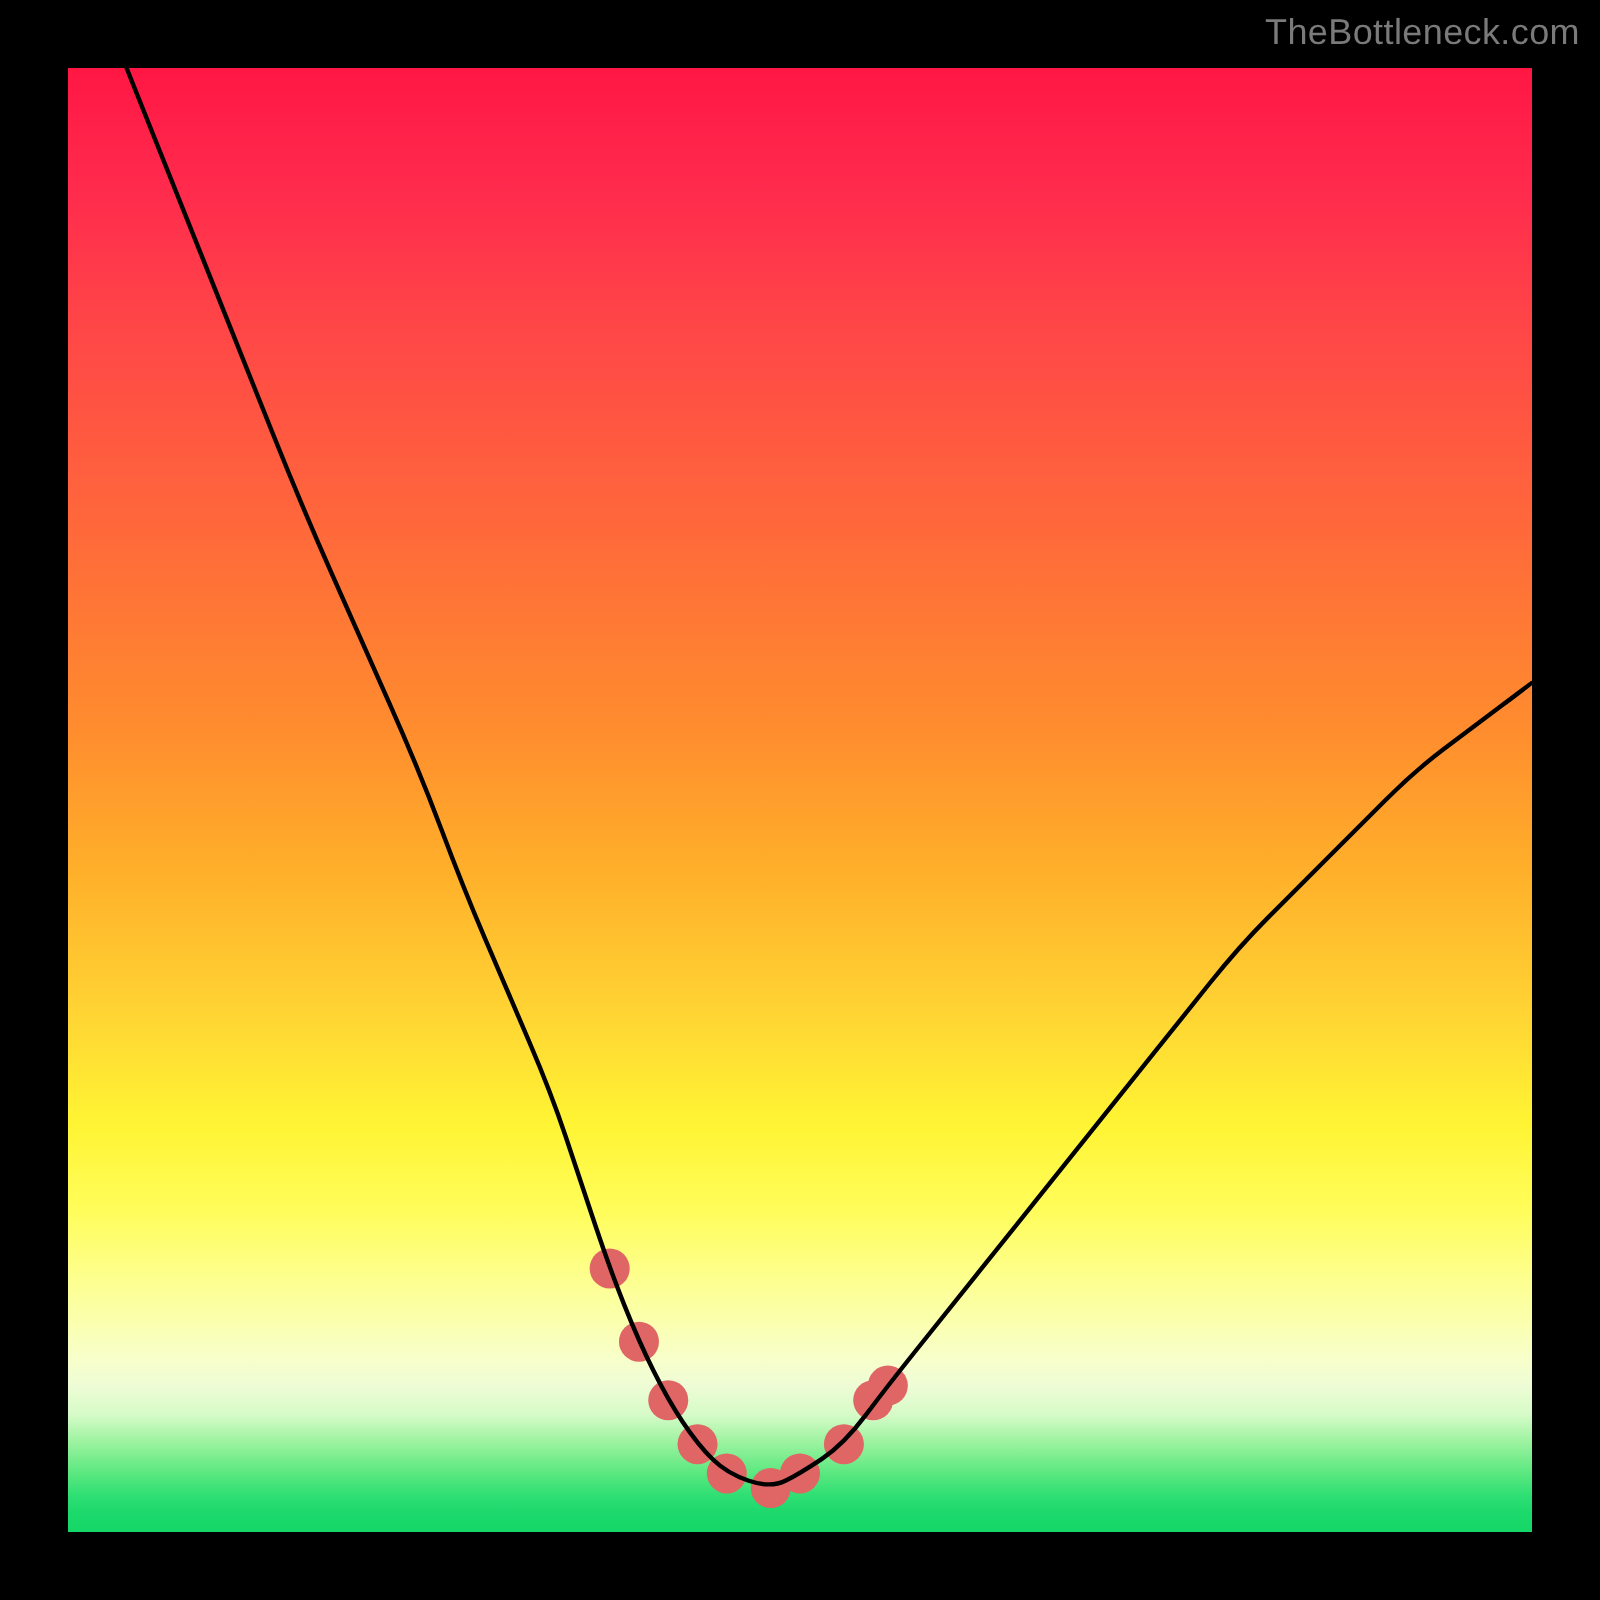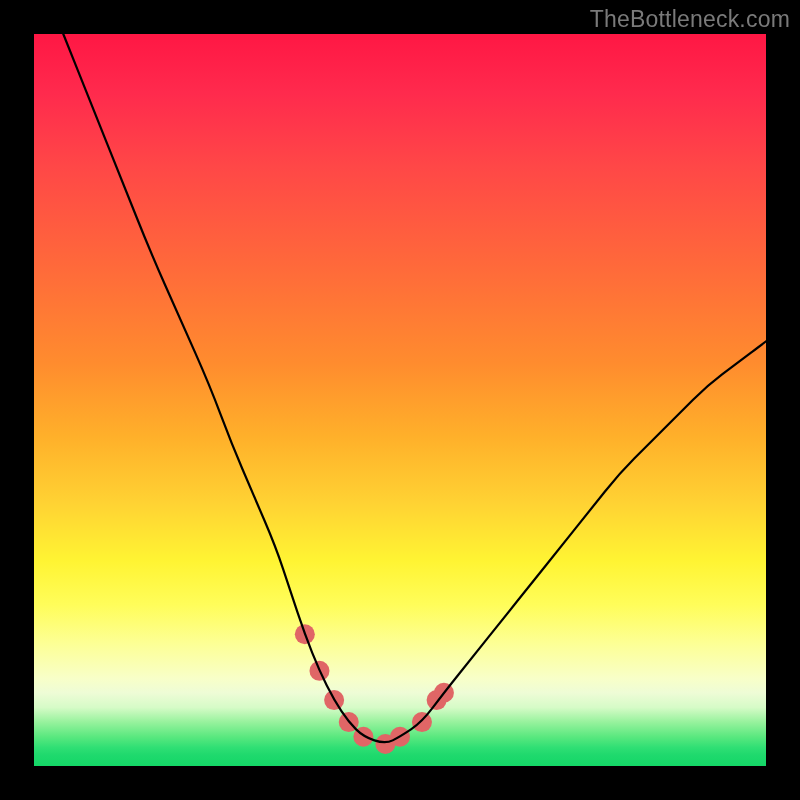--- a/index.html
+++ b/index.html
@@ -46,21 +46,21 @@
       #2fdf74 97.5%,
       #1fd96d 98.5%,
       #14d767 100%
     );
   }
   .watermark {
     position: absolute;
     top: 6px;
     right: 10px;
     color: #7a7a7a;
-    font-size: 23px;
+    font-size: 18px;
     font-weight: 500;
     letter-spacing: 0.2px;
     user-select: none;
   }
   svg.curve-layer {
     position: absolute;
     left: 0;
     top: 0;
     width: 732px;
     height: 732px;

